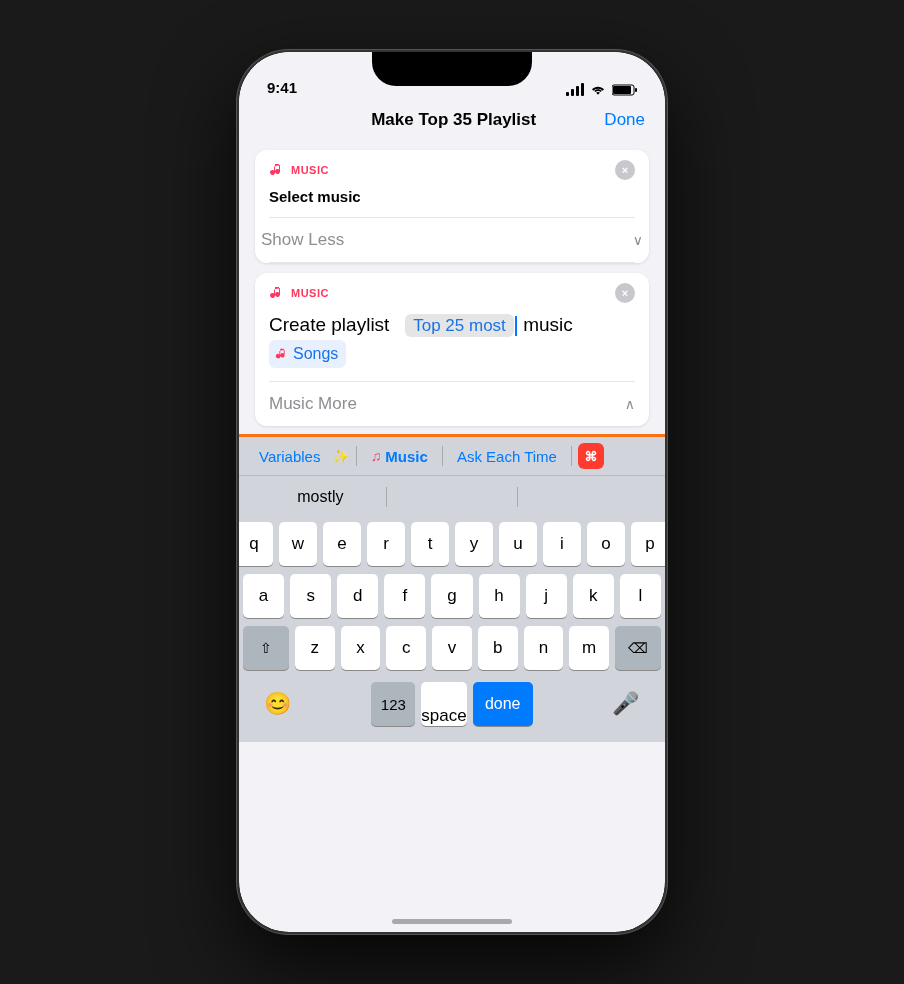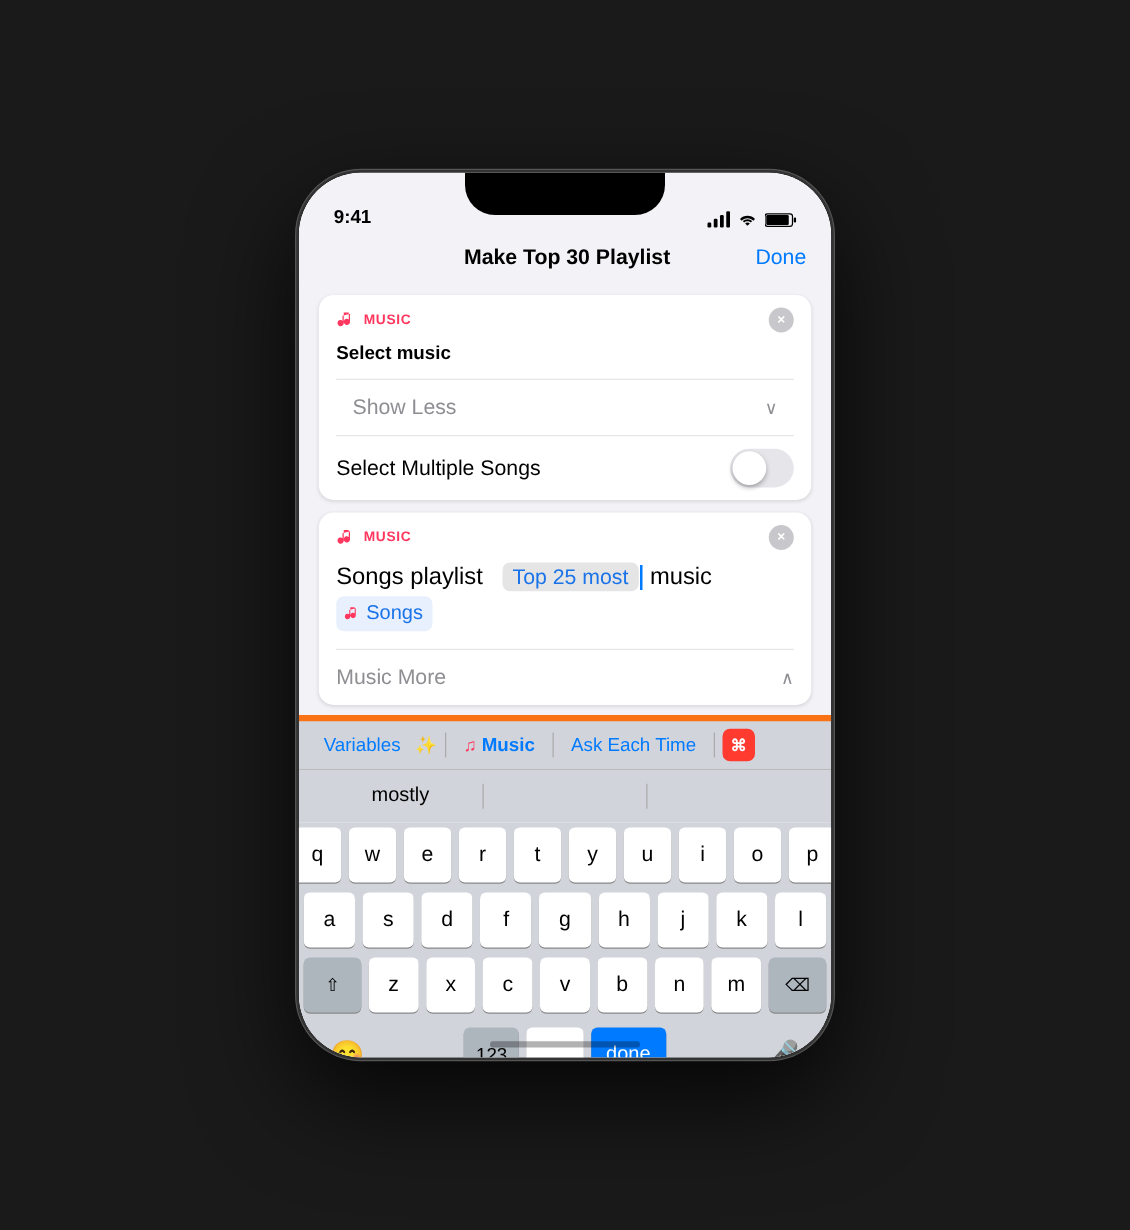--- a/index.html
+++ b/index.html
@@ -6,21 +6,21 @@
     body {
       background: #1a1a1a;
       display: flex;
       justify-content: center;
       align-items: center;
       min-height: 100vh;
       font-family: -apple-system, 'SF Pro Display', 'Helvetica Neue', sans-serif;
     }
     .phone-frame {
       width: 430px;
-      height: 712px;
+      height: 884px;
       background: #000;
       border-radius: 52px;
       position: relative;
       overflow: hidden;
       border: 2px solid #333;
       box-shadow: 0 0 0 1px #555, 0 30px 80px rgba(0,0,0,0.8);
     }
     .phone-screen {
       position: absolute;
       top: 0; left: 0; right: 0; bottom: 0;
@@ -147,21 +147,21 @@
     }
     .divider {
       height: 1px;
       background: #e5e5ea;
       margin: 0 14px;
     }
     .show-less-row {
       display: flex;
       align-items: center;
       justify-content: space-between;
-      padding: 12px 27px;
+      padding: 12px 6px;
     }
     .show-less-text {
       font-size: 17px;
       color: #8e8e93;
     }
     .chevron-icon {
       font-size: 14px;
       color: #8e8e93;
     }
     .toggle-row {
@@ -226,21 +226,21 @@
       font-size: 17px;
       color: #8e8e93;
     }
     .chevron-up {
       font-size: 14px;
       color: #8e8e93;
     }
     
     .keyboard-toolbar {
       background: #d1d5db;
-      border-top: 5px solid #f97316;
+      border-top: 3px solid #f97316;
       padding: 6px 0;
       display: flex;
       overflow-x: auto;
     }
     .toolbar-scroll {
       display: flex;
       align-items: center;
       gap: 4px;
       padding: 0 12px;
     }
@@ -447,21 +447,21 @@
         <svg width="25" height="12" viewBox="0 0 25 12">
           <rect x="0" y="1" width="22" height="10" rx="2" stroke="#000" stroke-width="1" fill="none"></rect>
           <rect x="1" y="2" width="18" height="8" rx="1" fill="#000"></rect>
           <rect x="23" y="4" width="2" height="4" rx="1" fill="#000"></rect>
         </svg>
       </div>
     </div>
 
     <div class="nav-header">
       <div style="width:44px"></div>
-      <span class="nav-title">Make Top 30 Playlist</span>
+      <span class="nav-title">Make Top 35 Playlist</span>
       <span class="nav-done">Done</span>
     </div>
 
     <div class="content-area">
 
       <div class="card">
         <div class="card-header">
           <div class="card-category">
             <svg class="music-icon-small" viewBox="0 0 16 16">
               <path d="M6 2v8.5a2.5 2.5 0 1 1-1-2V4.5l6-1.5v6.5a2.5 2.5 0 1 1-1-2V2L6 2z" fill="#ff375f"></path>
@@ -470,40 +470,34 @@
           </div>
           <div class="close-circle">×</div>
         </div>
         <div class="card-main-text">Select music</div>
         <div class="divider"></div>
         <div class="show-less-row">
           <span class="show-less-text">Show Less</span>
           <span class="chevron-icon">∨</span>
         </div>
         <div class="divider"></div>
-        <div class="toggle-row">
-          <span class="toggle-label">Select Multiple Songs</span>
-          <div class="toggle-switch">
-            <div class="toggle-knob"></div>
-          </div>
-        </div>
       </div>
 
       <div class="card">
         <div class="card-header">
           <div class="card-category">
             <svg class="music-icon-small" viewBox="0 0 16 16">
               <path d="M6 2v8.5a2.5 2.5 0 1 1-1-2V4.5l6-1.5v6.5a2.5 2.5 0 1 1-1-2V2L6 2z" fill="#ff375f"></path>
             </svg>
             <span class="category-label">MUSIC</span>
           </div>
           <div class="close-circle">×</div>
         </div>
         <div class="card2-content">
-          <span>Songs playlist</span>
+          <span>Create playlist</span>
           &nbsp;
           <span style="background:#e5e5e5; border-radius:6px; padding:2px 8px; color:#1a73e8; font-size:17px;">Top 25 most</span><span class="cursor-line"></span>
           <span>music</span>
           <br>
           <span class="inline-token">
             <svg width="14" height="14" viewBox="0 0 16 16">
               <path d="M6 2v8.5a2.5 2.5 0 1 1-1-2V4.5l6-1.5v6.5a2.5 2.5 0 1 1-1-2V2L6 2z" fill="#ff375f"></path>
             </svg>
             <span>Songs</span>
           </span>

